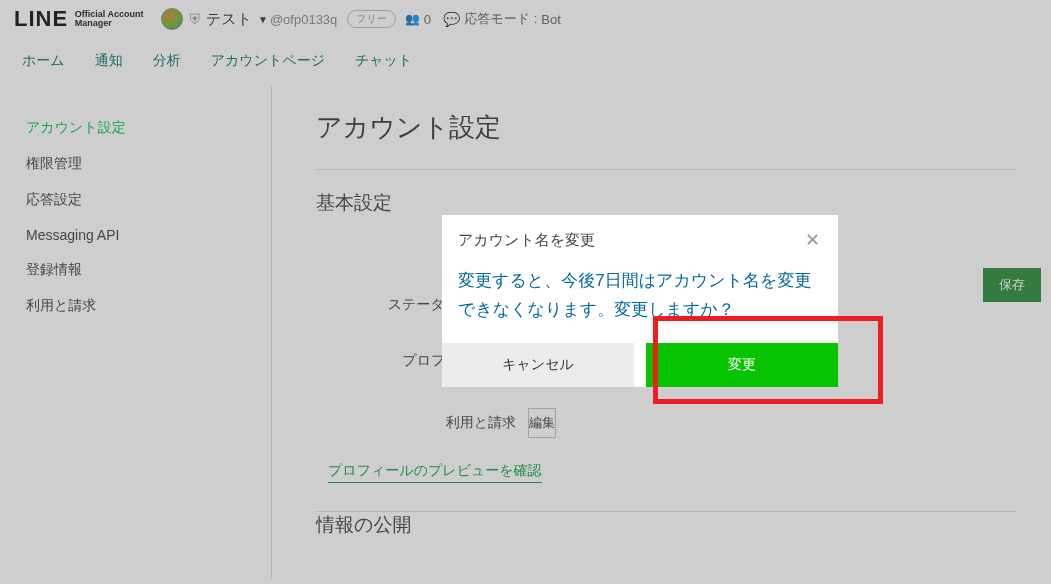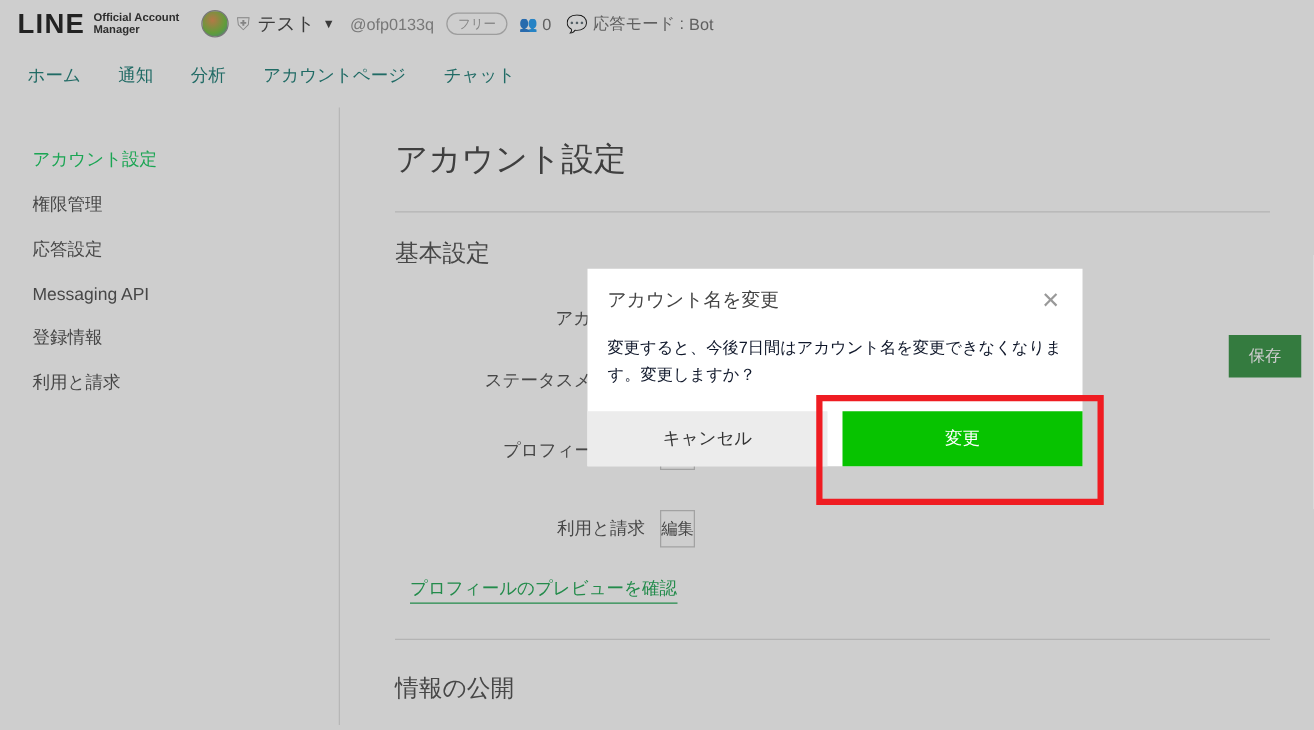--- a/index.html
+++ b/index.html
@@ -44,21 +44,21 @@
     }
     .acct-wrap { display: flex; align-items: center; margin-left: 18px; gap: 6px; }
     .avatar {
       width: 22px; height: 22px; border-radius: 50%;
       background: radial-gradient(circle at 40% 35%, #d84, #6b3 60%, #48a);
       border: 1px solid #888;
     }
     .shield-icon { color: #999; font-size: 14px; }
     .acct-name { font-size: 15px; font-weight: 500; color: #333; }
     .dropdown-icon { font-size: 10px; color: #333; }
-    .acct-id { margin-left: 12px; color: #888; font-size: 13px; }
+    .acct-id { margin-left: 2px; color: #888; font-size: 13px; }
     .badge-free {
       margin-left: 10px; font-size: 10px; color: #999;
       border: 1px solid #bbb; border-radius: 10px; padding: 1px 8px;
     }
     .friends { margin-left: 10px; color: #666; display: flex; align-items: center; gap: 3px; }
     .friends-icon { font-size: 12px; }
     .mode { margin-left: 12px; color: #666; display: flex; align-items: center; gap: 4px; }
     .mode-icon { font-size: 14px; }
     
     .main-nav {
@@ -136,46 +136,45 @@
       font-size: 14px;
       border-bottom: 1px solid #12a34a;
       display: inline-block;
       margin-left: 12px;
       margin-top: 8px;
       padding-bottom: 2px;
     }
     .section2 {
       font-size: 19px;
       color: #444;
-      padding-top: 26px;
       border-top: 1px solid #dcdcdc;
       width: 700px;
       margin-top: 28px;
     }
     
     .modal {
       position: absolute;
       z-index: 20;
-      left: 470px;
+      left: 442px;
       top: 215px;
       width: 396px;
       background: #fff;
     }
     .modal-header {
       display: flex;
       justify-content: space-between;
       align-items: center;
       padding: 14px 18px 6px 16px;
     }
     .modal-title { font-size: 15px; color: #444; }
     .close-icon { font-size: 18px; color: #999; cursor: pointer; }
     .modal-body {
       padding: 10px 16px 18px;
-      font-size: 13px;
-      color: #0f172a;
+      font-size: 17px;
+      color: #0369a1;
       line-height: 1.7;
     }
     .modal-actions { display: flex; }
     .btn-cancel {
       flex: 1;
       background: #ececec;
       color: #333;
       font-size: 14px;
       padding: 13px 0;
       border: none;

